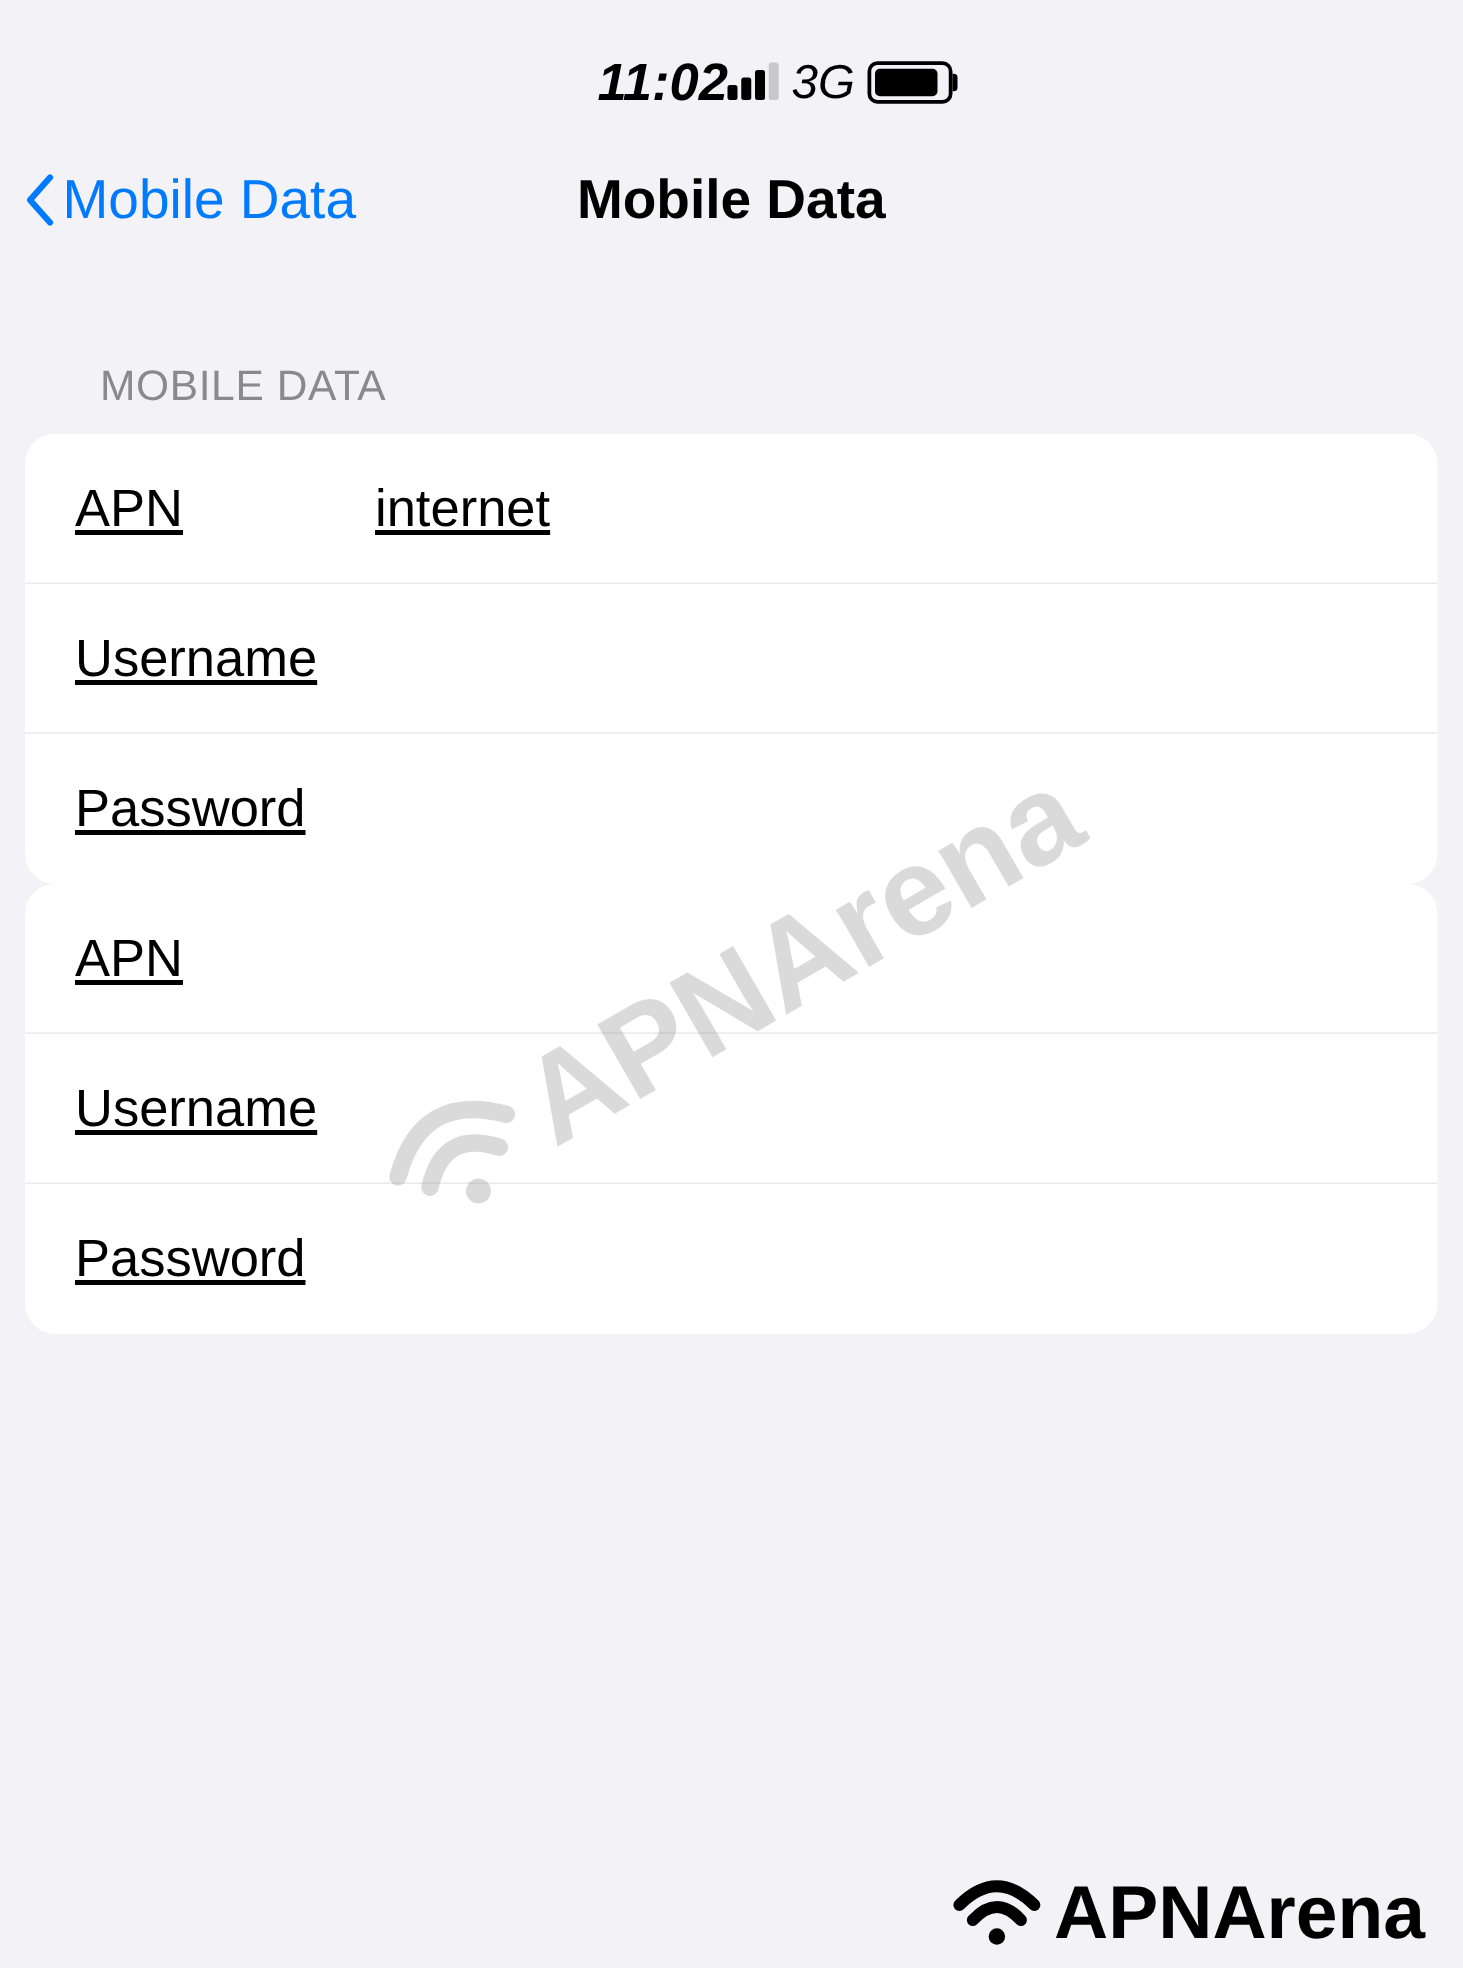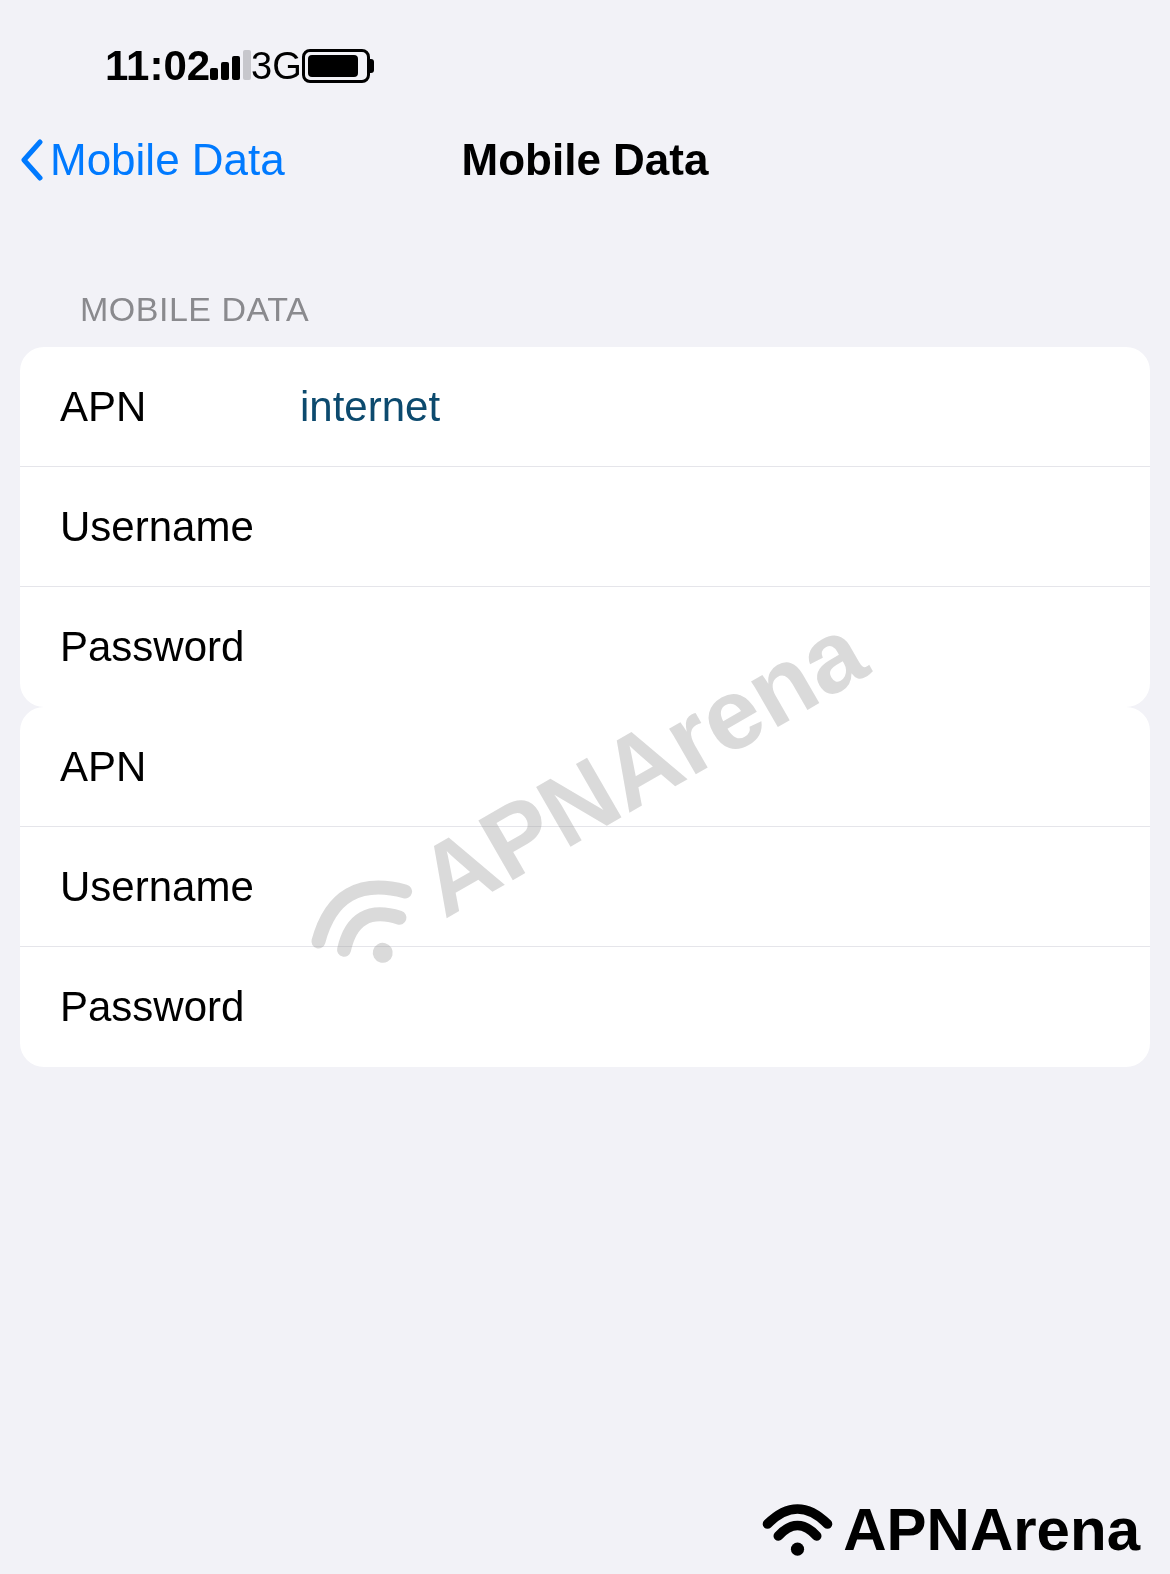--- a/index.html
+++ b/index.html
@@ -10,35 +10,36 @@
     }
     body {
       background-color: #f2f2f7;
       width: 1170px;
       height: 1574px;
       position: relative;
       overflow: hidden;
     }
     .status-bar {
       display: flex;
-      justify-content: flex-start;
+      justify-content: center;
       align-items: center;
       padding: 42px 35px 20px 35px;
       height: 110px;
+      font-style: italic;
     }
     .status-time {
       font-size: 42px;
       font-weight: 600;
       color: #000;
       margin-left: 70px;
     }
     .status-right {
       display: flex;
       align-items: center;
-      gap: 0;
+      gap: 10px;
     }
     .signal-icon {
       display: flex;
       align-items: flex-end;
       gap: 3px;
       height: 28px;
     }
     .signal-bar {
       width: 8px;
       background-color: #000;
@@ -124,34 +125,35 @@
       background-color: #ffffff;
       border-radius: 24px;
       overflow: hidden;
     }
     .row {
       display: flex;
       align-items: center;
       padding: 32px 40px;
       min-height: 120px;
       border-bottom: 1px solid #e5e5ea;
+      text-decoration: underline;
     }
     .row:last-child {
       border-bottom: none;
     }
     .row-label {
       font-size: 42px;
       color: #000;
       width: 240px;
       flex-shrink: 0;
     }
     .row-input {
       flex: 1;
       font-size: 42px;
-      color: #0c4a6e;
+      color: #000000;
       border: none;
       outline: none;
       background: transparent;
       font-family: inherit;
     }
     .watermark-center {
       position: absolute;
       top: 50%;
       left: 50%;
       transform: translate(-50%, -40%) rotate(-30deg);

